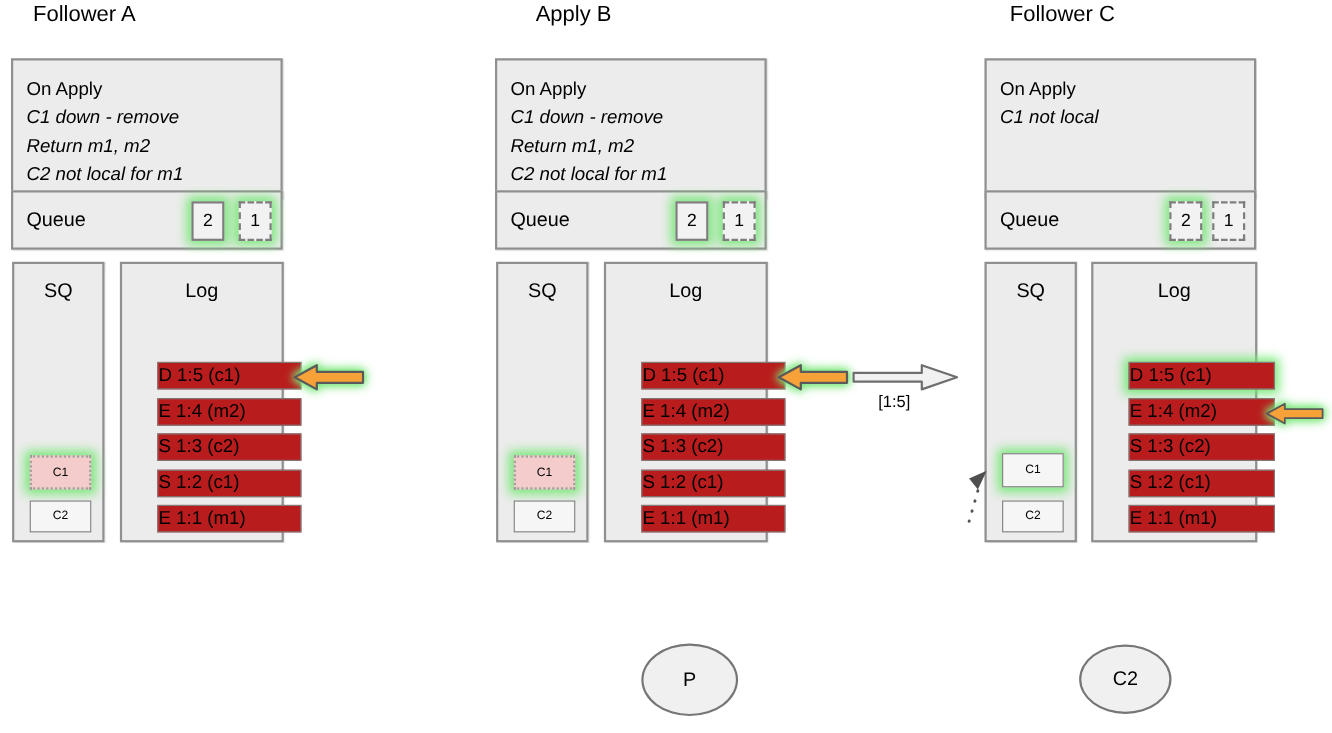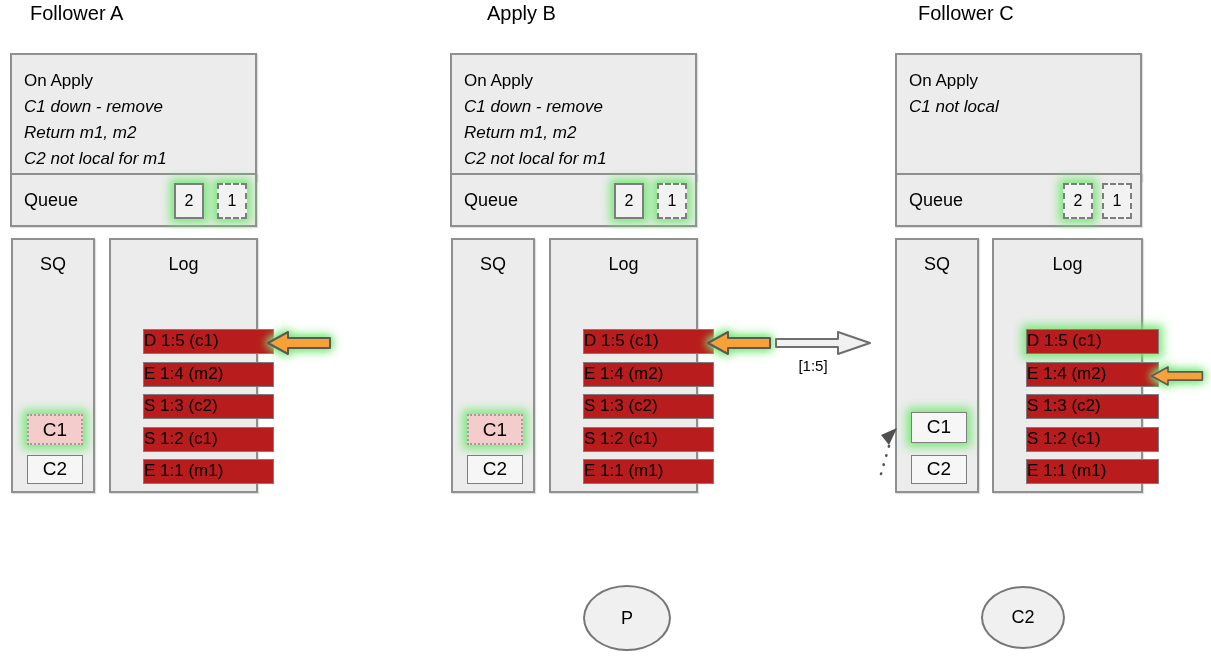--- a/index.html
+++ b/index.html
@@ -23,21 +23,21 @@
     line-height:32px; font-size:16px;
   }
   .qitem.dashed { border-style:dashed; }
   .glow { box-shadow:0 0 9px 4px rgba(116,232,116,0.95); }
   .sqbox { top:238px; left:1px; width:84px; height:255px; }
   .logbox { top:238px; left:99px; width:149px; height:255px; }
   .box-label { position:absolute; top:14px; left:0; width:100%; text-align:center; font-size:18px; }
   .sq-item {
     position:absolute; left:14px; width:56px; background:#f6f6f6;
     border:1.5px solid #7d7d7d; box-sizing:border-box; text-align:center;
-    font-size:19px;
+    font-size:11px;
   }
   .sq-item.pink { background:#f4cccc; border:2px dotted #9e9e9e; }
   .entry {
     position:absolute; left:8px; width:131px; height:25px; background:#b91c1c;
     border:1.5px solid #7d7d7d; box-sizing:border-box; text-align:left;
     font-size:17px; line-height:21px;margin-left:24px;
   }
   .arrow-wrap { position:absolute; line-height:0; }
   .glow-svg { filter:drop-shadow(0 0 4px #79e879) drop-shadow(0 0 4px #79e879); }
   .repl-label { position:absolute; font-size:15px; text-align:center; width:98px; }

